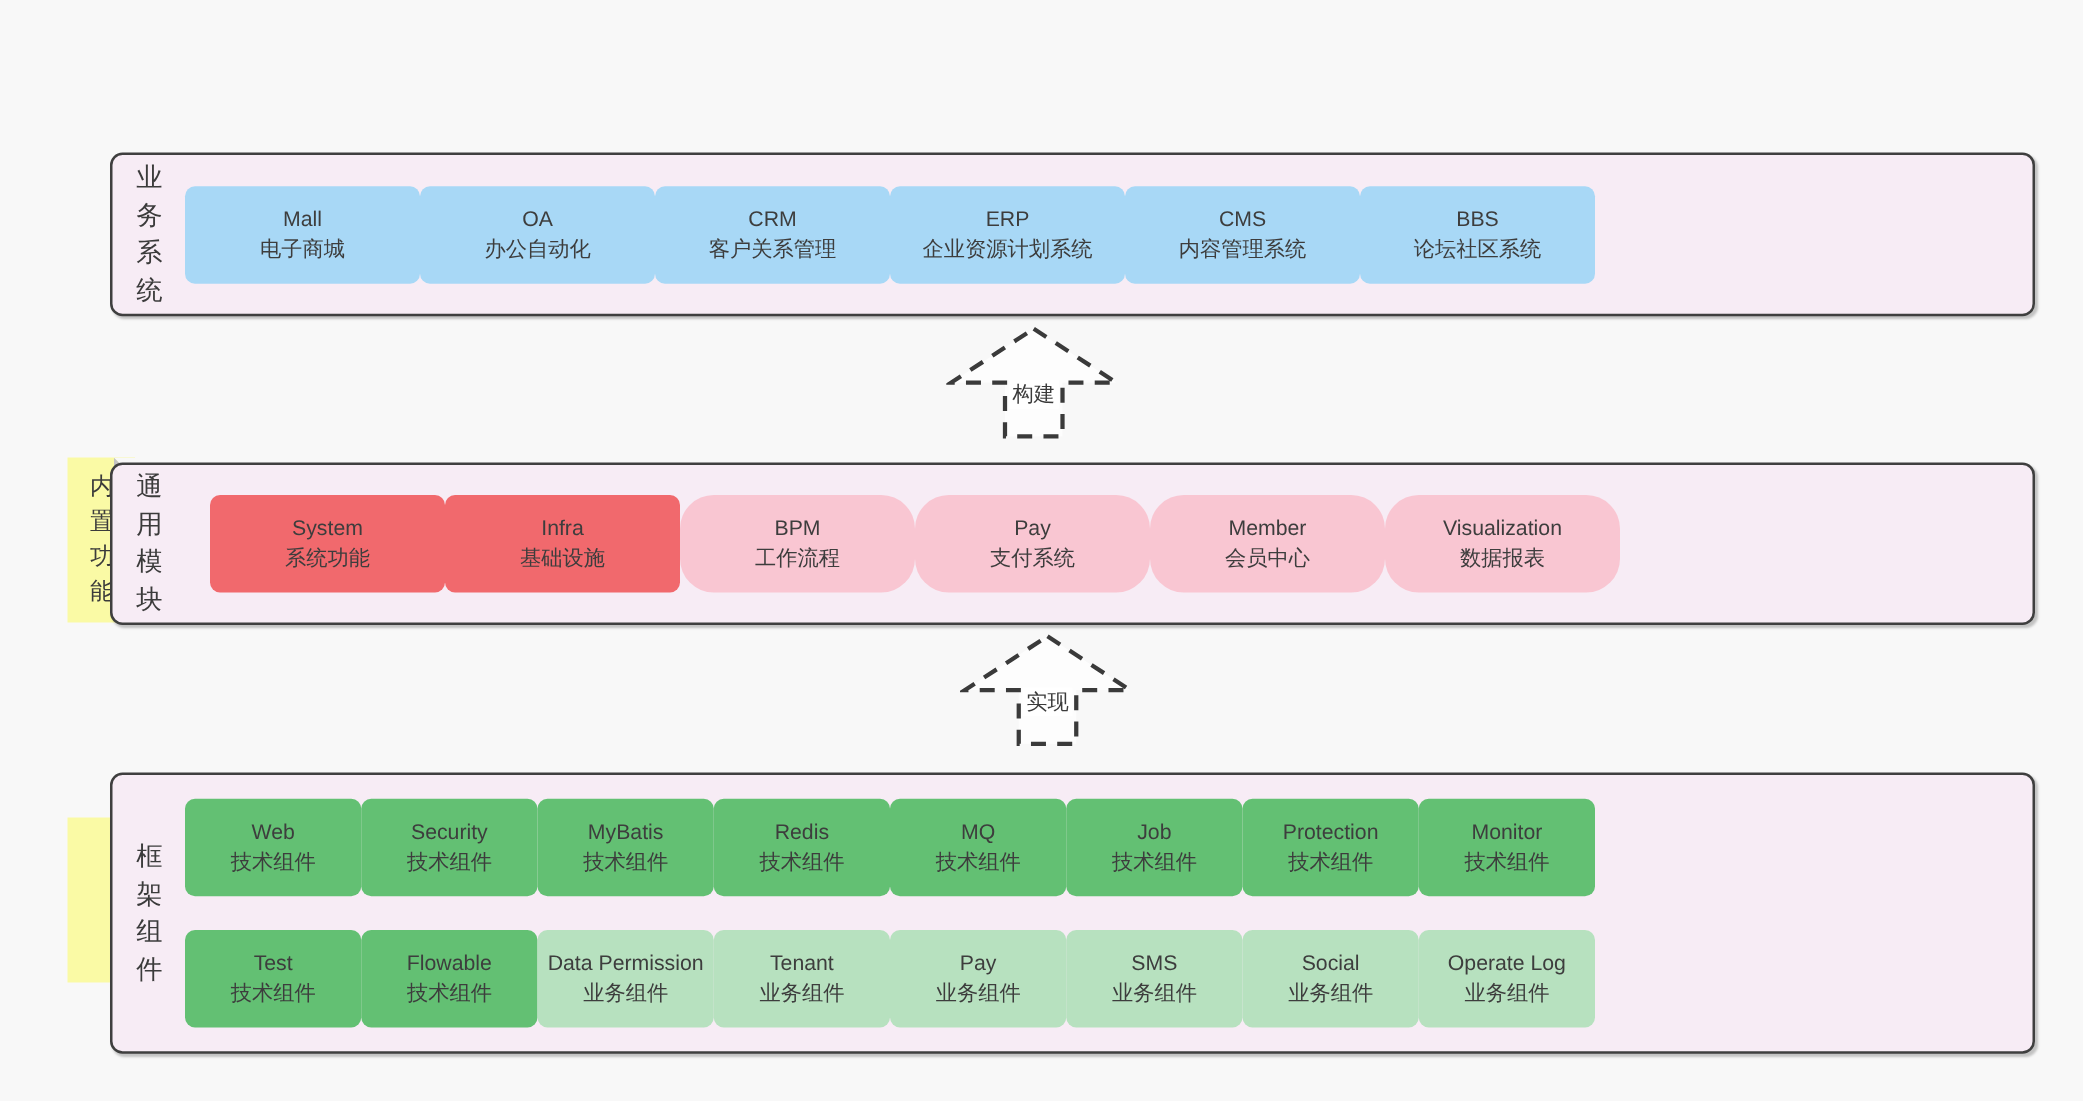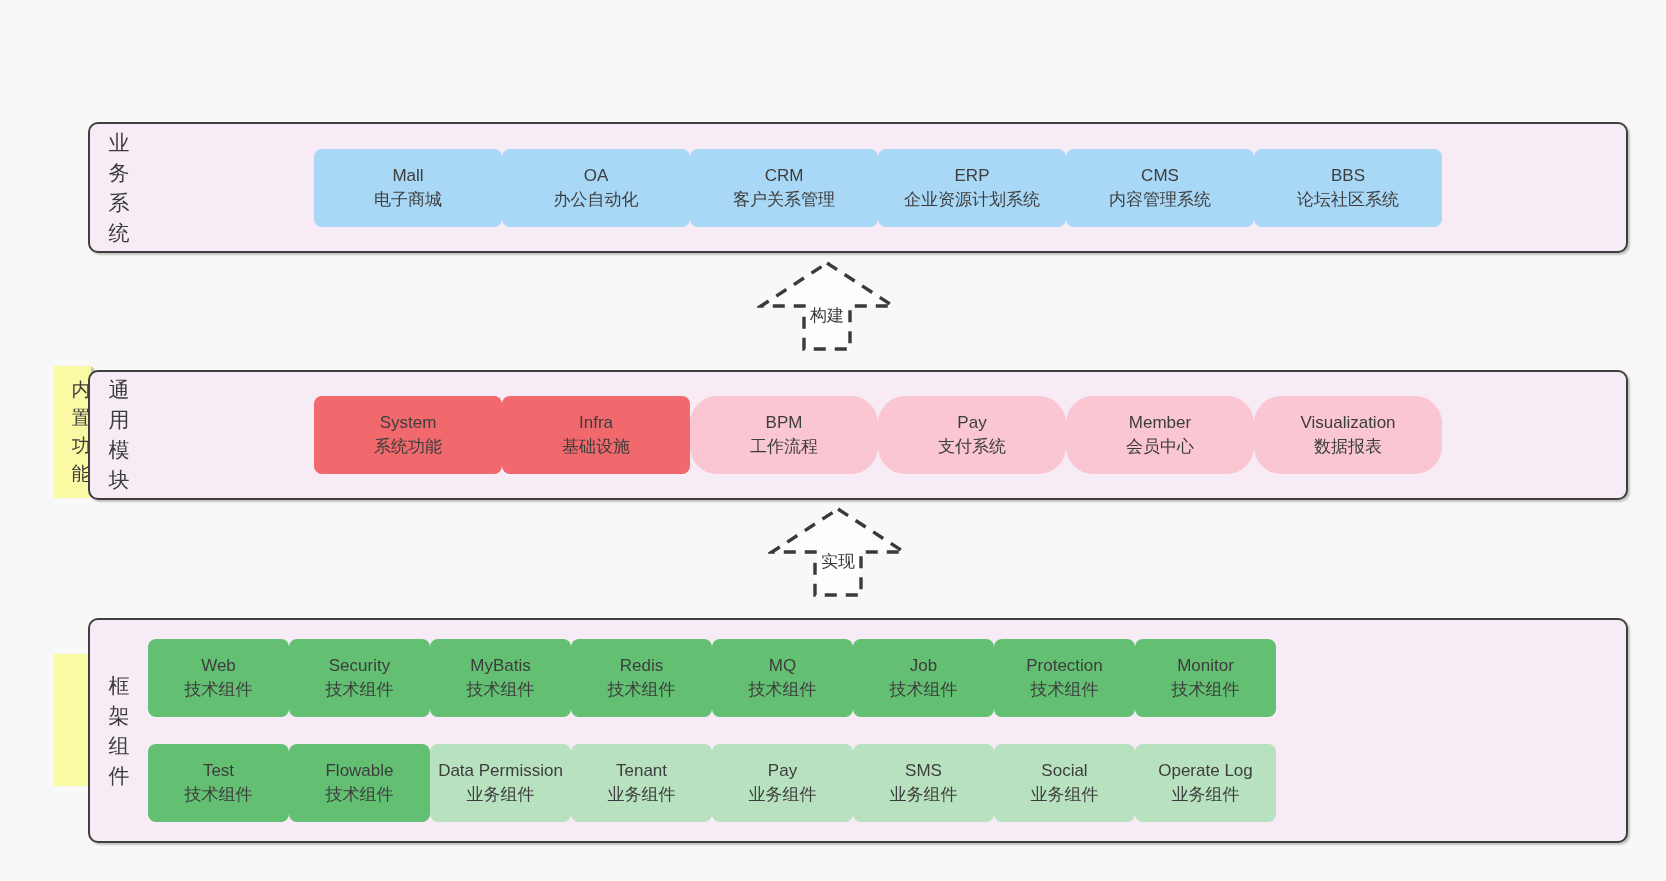--- a/index.html
+++ b/index.html
@@ -12,30 +12,30 @@
   .canvas{position:absolute;inset:0;}
 
   
   .layer{
     position:absolute;left:88px;width:1540px;box-sizing:border-box;
     background:#f7ecf5;border:2px solid #3f3f3f;border-radius:10px;
     box-shadow:2px 2px 2px rgba(0,0,0,.22);
     display:flex;
   }
   .layer-top{top:122px;height:131px;}
-  .layer-mid{top:370px;height:130px;}
+  .layer-mid{top:370px;height:130px;gap:20px;}
   .layer-bot{top:618px;height:225px;}
 
   .layer-title{
     width:58px;display:flex;align-items:center;justify-content:center;
     font-size:21px;line-height:30px;color:#3b3b3b;
   }
-  .vtext{width:1.05em;word-break:break-all;text-align:center;}
-
-  .boxes{flex:1;display:flex;align-items:center;justify-content:center;margin-right:18px;}
+  .vtext{width:1.05em;word-break:break-all;text-align:right;}
+
+  .boxes{flex:1;display:flex;align-items:center;justify-content:flex-start;margin-right:18px;}
   .rows{flex:1;display:flex;flex-direction:column;justify-content:center;gap:27px;margin-right:18px;}
   .row{display:flex;justify-content:flex-start;}
 
   
   .box{
     box-sizing:border-box;border-radius:8px;
     display:flex;flex-direction:column;justify-content:center;
     text-align:center;font-size:17px;line-height:24px;color:#3d3d3d;
     padding:2px 4px;
   }

